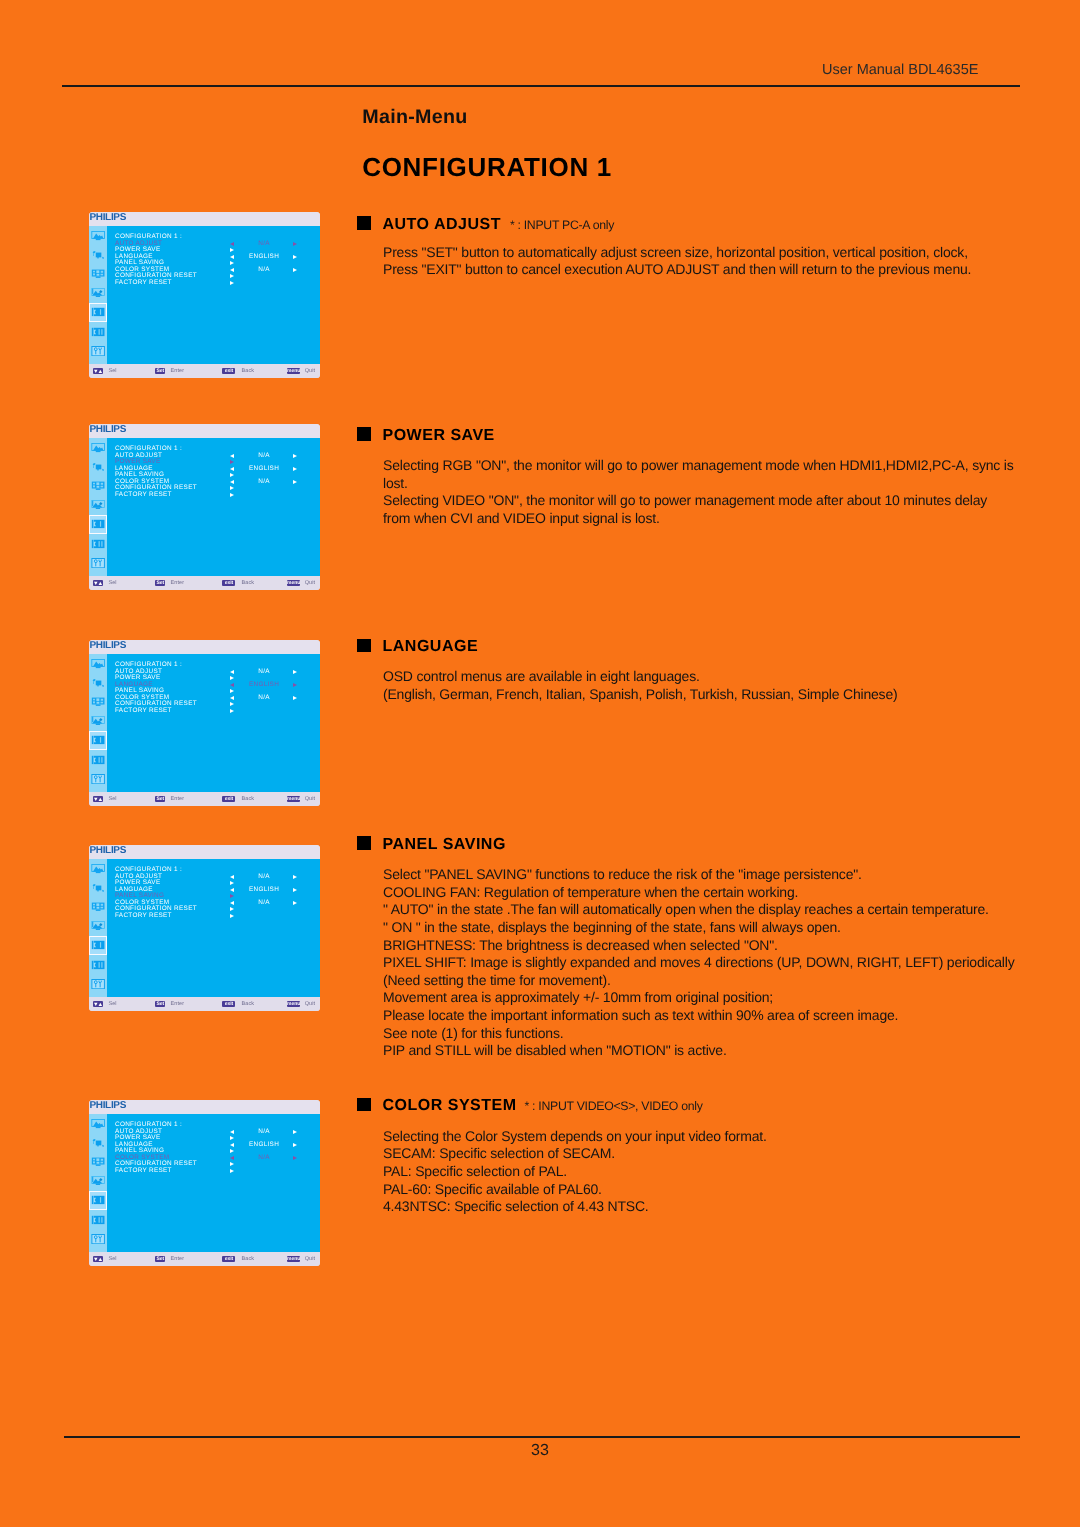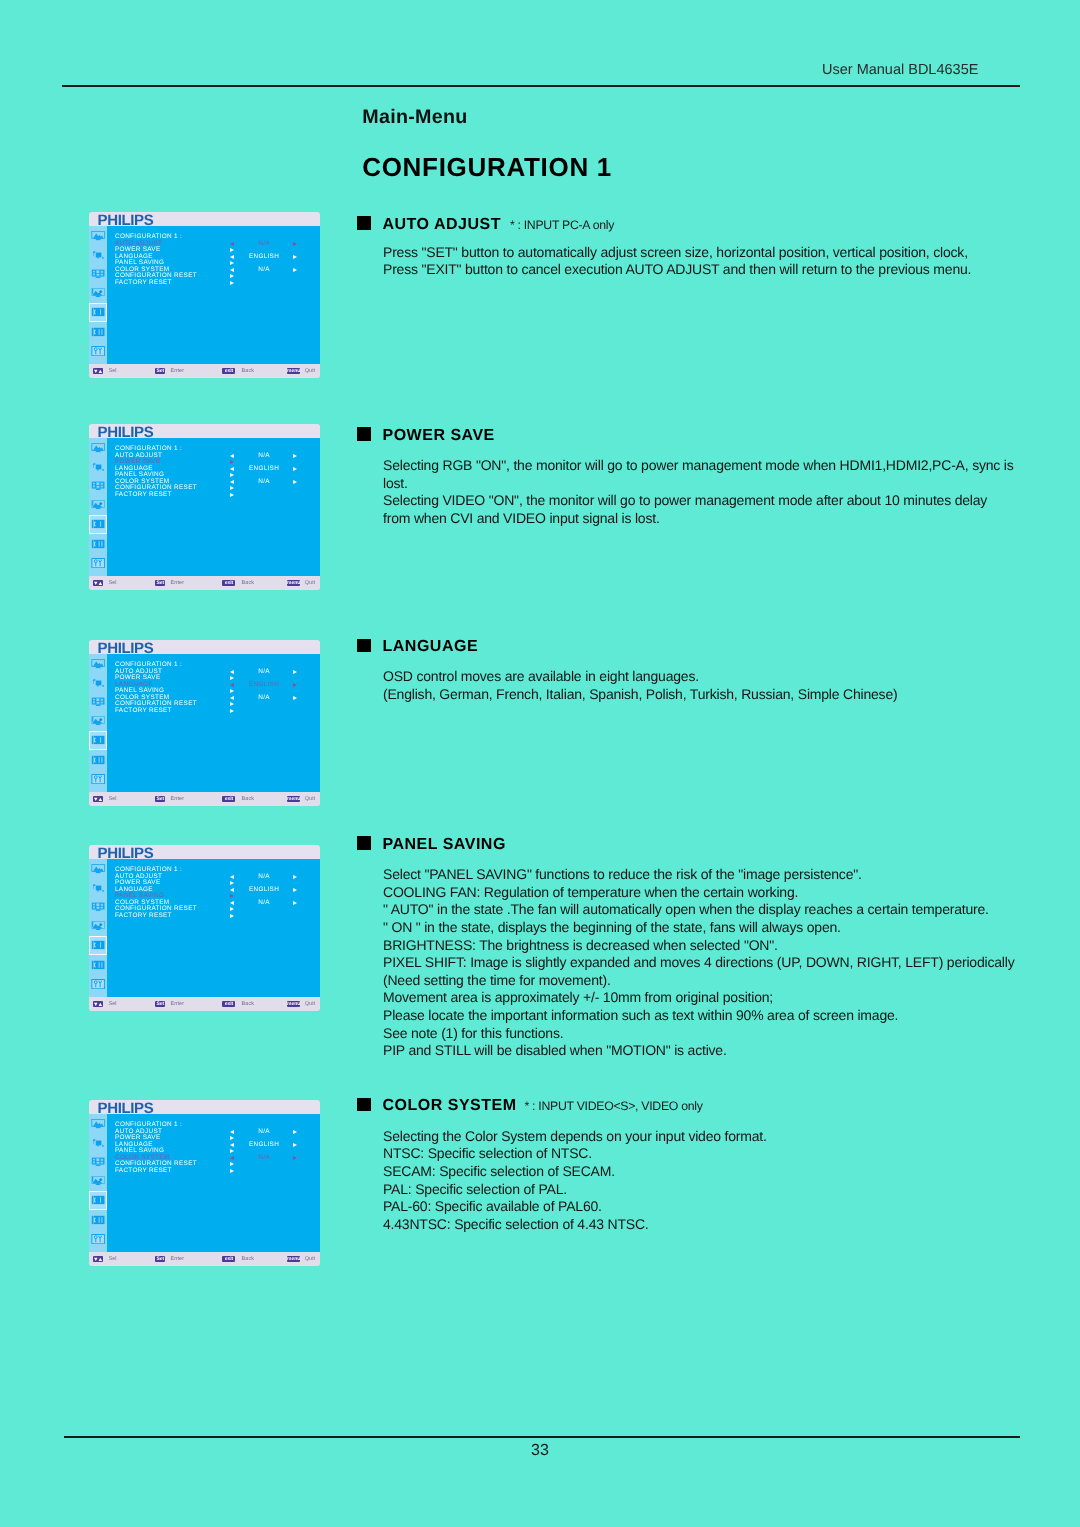--- a/index.html
+++ b/index.html
@@ -1,19 +1,19 @@
 <!DOCTYPE html>
 <html><head>
 <meta charset="utf-8">
 <title>User Manual BDL4635E</title>
 <style>
   html,body{margin:0;padding:0;background:#fff;}
   body{width:1080px;height:1527px;font-family:"Liberation Sans",sans-serif;color:#000;
        -webkit-font-smoothing:antialiased;text-rendering:geometricPrecision;}
-  .page{position:relative;width:1080px;height:1527px;overflow:hidden;background:#5eead4;}
+  .page{position:relative;width:1080px;height:1527px;overflow:hidden;background:#f97316;}
 
   .head-rule{position:absolute;left:62px;top:85px;width:958px;height:1.7px;background:#1a1a1a;}
   .head-text{position:absolute;left:822px;top:62px;font-size:14.5px;color:#2a2a2a;white-space:nowrap;}
   .foot-rule{position:absolute;left:64px;top:1436px;width:956px;height:1.7px;background:#1a1a1a;}
   .foot-num{position:absolute;left:0;right:0;top:1442px;text-align:center;font-size:16px;color:#1a1a1a;}
 
   .kicker{position:absolute;left:362.2px;top:105.5px;font-size:19.7px;font-weight:bold;
           letter-spacing:.3px;color:#111;}
   .doctitle{position:absolute;left:362.2px;top:152px;font-size:26px;font-weight:bold;
             letter-spacing:0.7px;color:#000;}
@@ -26,21 +26,21 @@
              letter-spacing:.5px;color:#000;}
   .sec-note{display:inline-block;font-size:12.3px;color:#1a1a1a;letter-spacing:-0.3px;}
   .sec-body{position:absolute;left:26px;font-size:14px;line-height:17.62px;
             letter-spacing:-0.2px;color:#141414;}
   .sec-body div{white-space:nowrap;}
 
   .osd{position:absolute;width:231px;height:166px;background:#E5E1EE;border-radius:3.5px;
        filter:blur(0.32px);}
   .osd-head{position:absolute;left:0;top:0;width:231px;height:13.5px;background:#E5E1EE;
             border-radius:3.5px 3.5px 0 0;}
-  .osd-brand{position:absolute;left:9px;top:-0.4px;font-size:15px;font-weight:bold;
+  .osd-brand{position:absolute;left:1px;top:-0.4px;font-size:10px;font-weight:bold;
              letter-spacing:-0.35px;color:#1F62AB;}
   .osd-body{position:absolute;left:0;top:13.5px;width:231px;height:138.5px;background:#00AEEF;}
   .osd-rail{position:absolute;left:0;top:0;width:18.4px;height:138.5px;background:#8DD7F7;}
   .osd-foot{position:absolute;left:0;top:152px;width:231px;height:14px;background:#E1DDEB;
             border-radius:0 0 3.5px 3.5px;}
 
   .ic{position:absolute;left:2.6px;width:14.3px;height:10.3px;}
   .ic svg{display:block;width:100%;height:100%;}
   .ic-sel{position:absolute;left:0.5px;width:18.3px;height:19px;background:#A5DEFB;
           border:1.4px solid #FCFAFE;box-sizing:border-box;}
@@ -88,21 +88,21 @@
         <div class="sec-body" style="top:30.5px">
           <div>Selecting RGB "ON", the monitor will go to power management mode when HDMI1,HDMI2,PC-A, sync is</div>
           <div>lost.</div>
           <div>Selecting VIDEO "ON", the monitor will go to power management mode after about 10 minutes delay</div>
           <div>from when CVI and VIDEO input signal is lost.</div>
         </div>
       </div>
       <div class="section" style="top: 638px;">
         <div class="sec-head"><span class="bullet"></span><span class="sec-title">LANGUAGE</span></div>
         <div class="sec-body" style="top:30.4px">
-          <div>OSD control moves are available in eight languages.</div>
+          <div>OSD control menus are available in eight languages.</div>
           <div>(English, German, French, Italian, Spanish, Polish, Turkish, Russian, Simple Chinese)</div>
         </div>
       </div>
       <div class="section" style="top: 835.5px;">
         <div class="sec-head"><span class="bullet"></span><span class="sec-title">PANEL SAVING</span></div>
         <div class="sec-body" style="top:30.5px">
           <div>Select "PANEL SAVING" functions to reduce the risk of the "image persistence".</div>
           <div>COOLING FAN: Regulation of temperature when the certain working.</div>
           <div>" AUTO" in the state .The fan will automatically open when the display reaches a certain temperature.</div>
           <div>" ON " in the state, displays the beginning of the state, fans will always open.</div>
@@ -112,21 +112,20 @@
           <div>Movement area is approximately +/- 10mm from original position;</div>
           <div>Please locate the important information such as text within 90% area of screen image.</div>
           <div>See note (1) for this functions.</div>
           <div>PIP and STILL will be disabled when "MOTION" is active.</div>
         </div>
       </div>
       <div class="section" style="top: 1097px;">
         <div class="sec-head"><span class="bullet"></span><span class="sec-title">COLOR SYSTEM</span><span class="sec-note" style="margin-left:8px">* : INPUT VIDEO&lt;S&gt;, VIDEO only</span></div>
         <div class="sec-body" style="top:30.8px">
           <div>Selecting the Color System depends on your input video format.</div>
-          <div>NTSC: Specific selection of NTSC.</div>
           <div>SECAM: Specific selection of SECAM.</div>
           <div>PAL: Specific selection of PAL.</div>
           <div>PAL-60: Specific available of PAL60.</div>
           <div>4.43NTSC: Specific selection of 4.43 NTSC.</div>
         </div>
       </div>
     </div>
   <div id="osds">
       <div class="osd" style="left: 88.5px; top: 212px;">
         <div class="osd-head">

